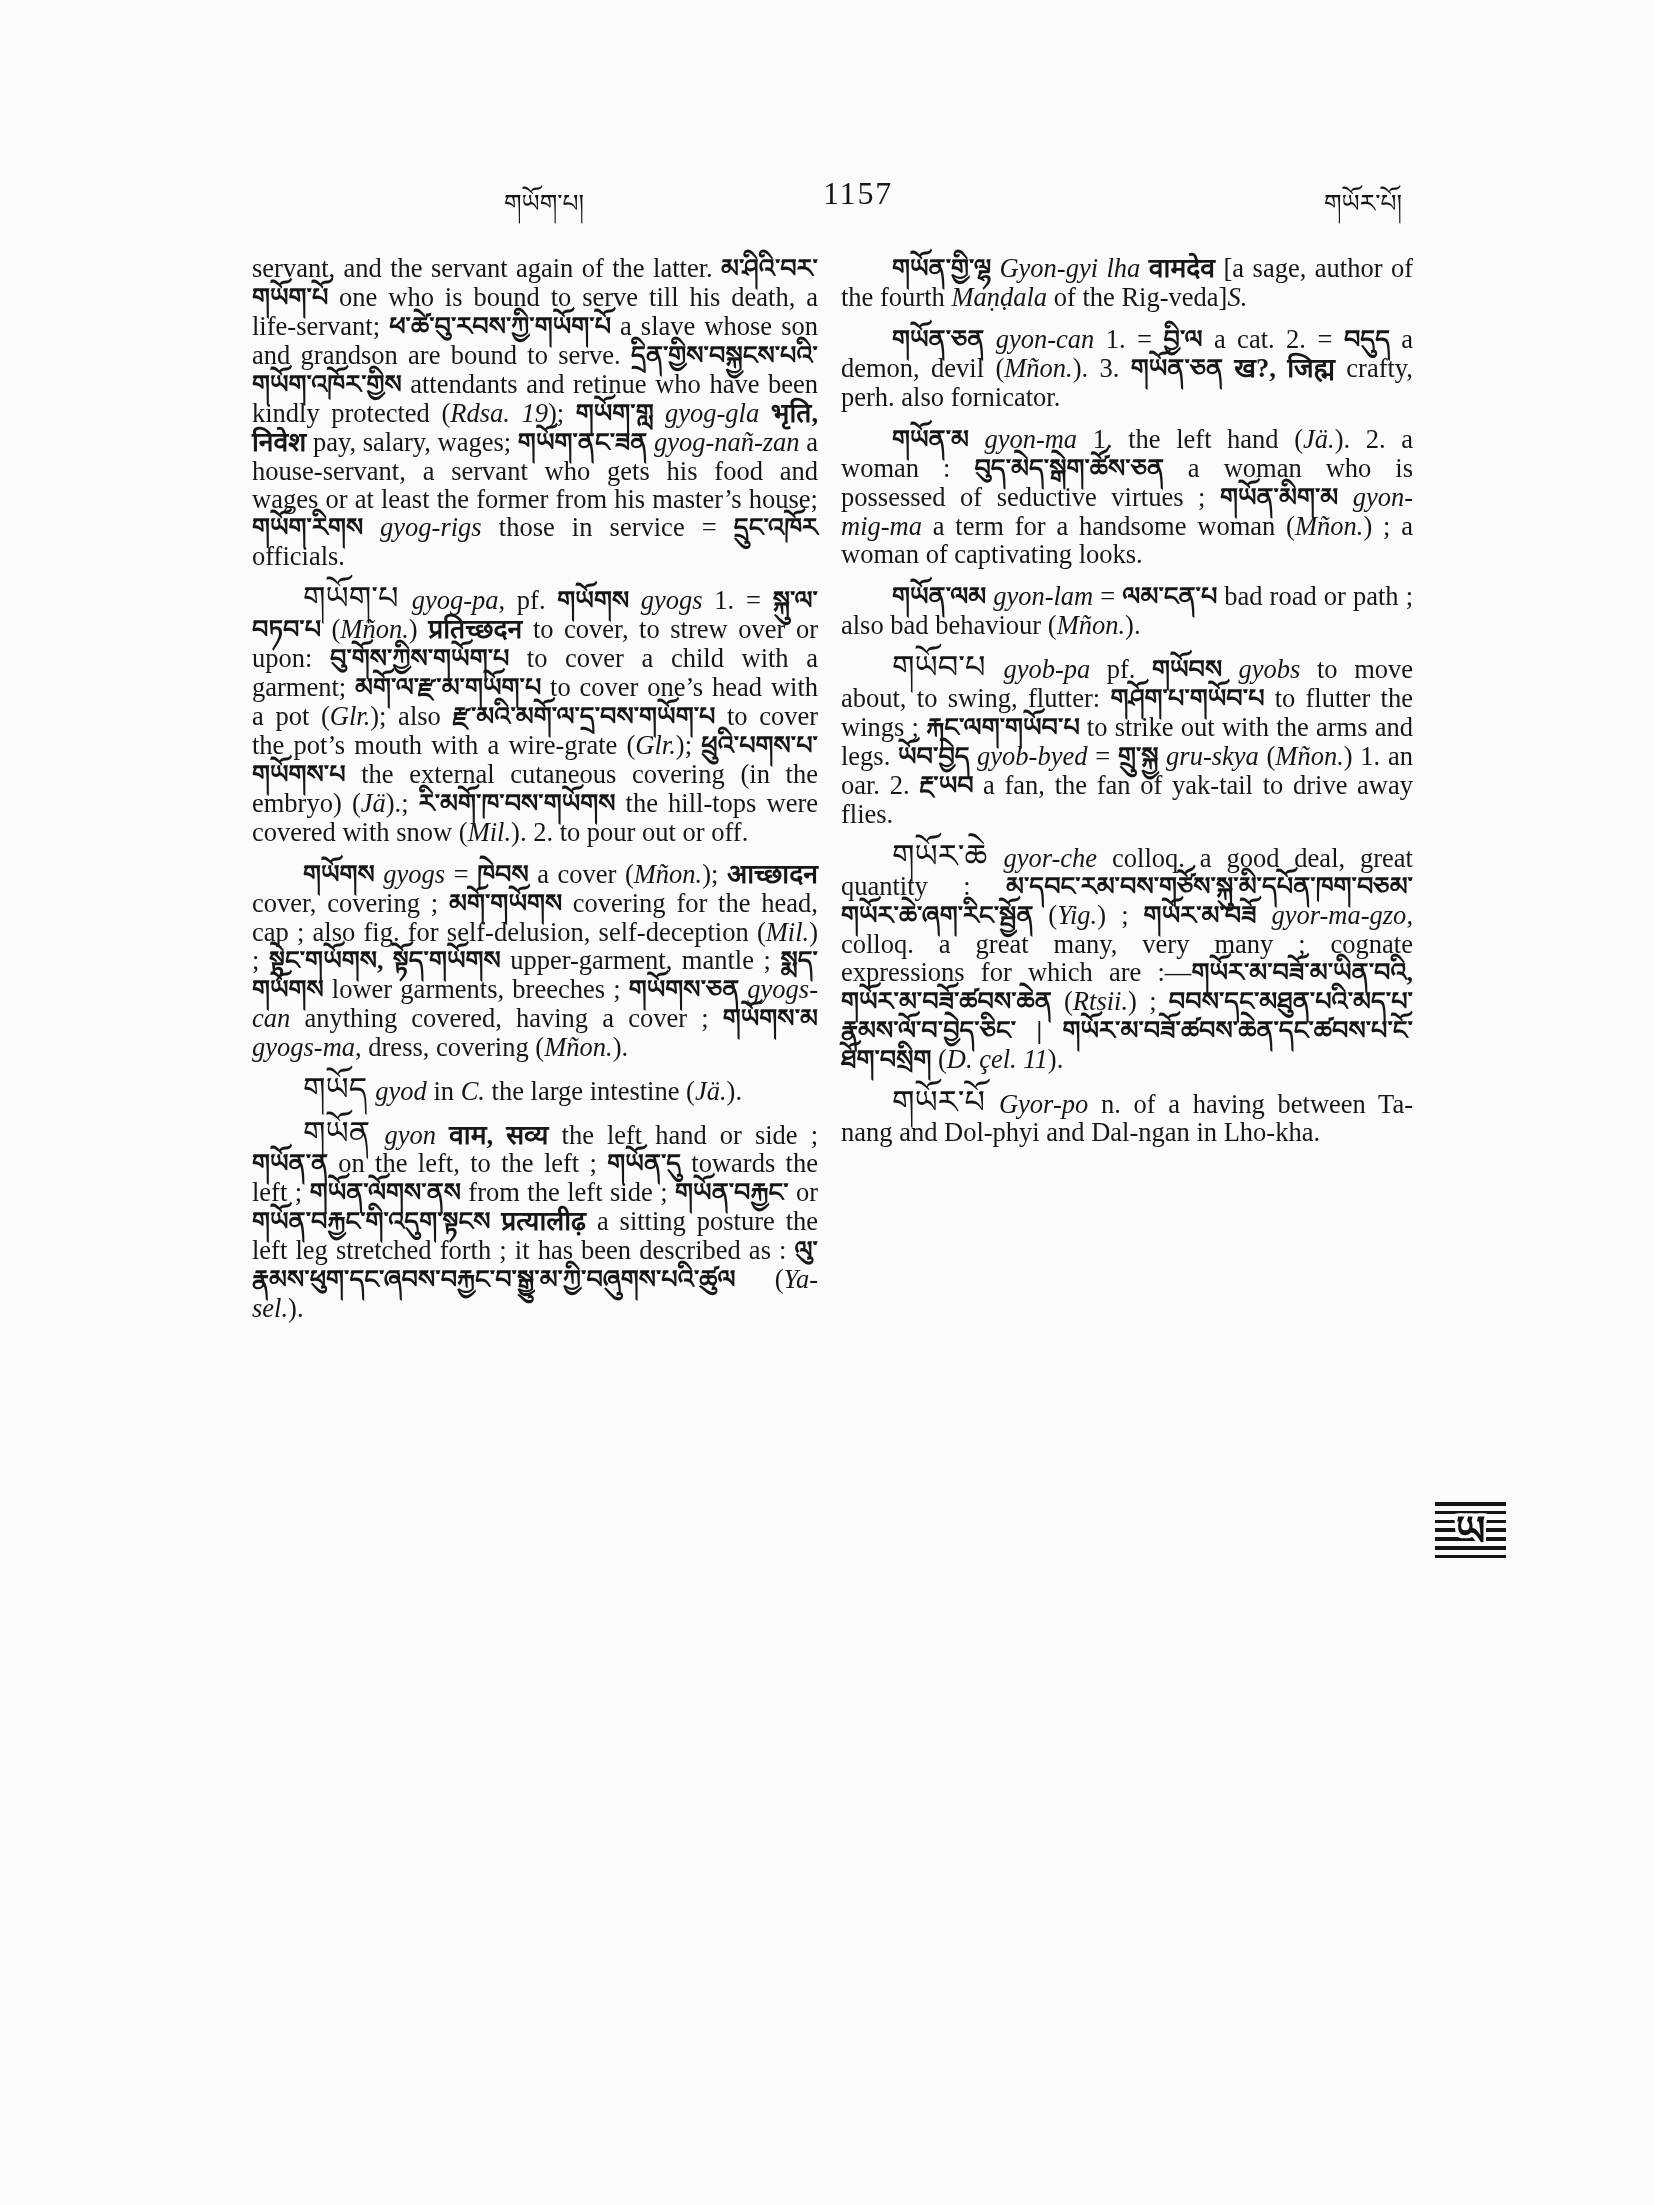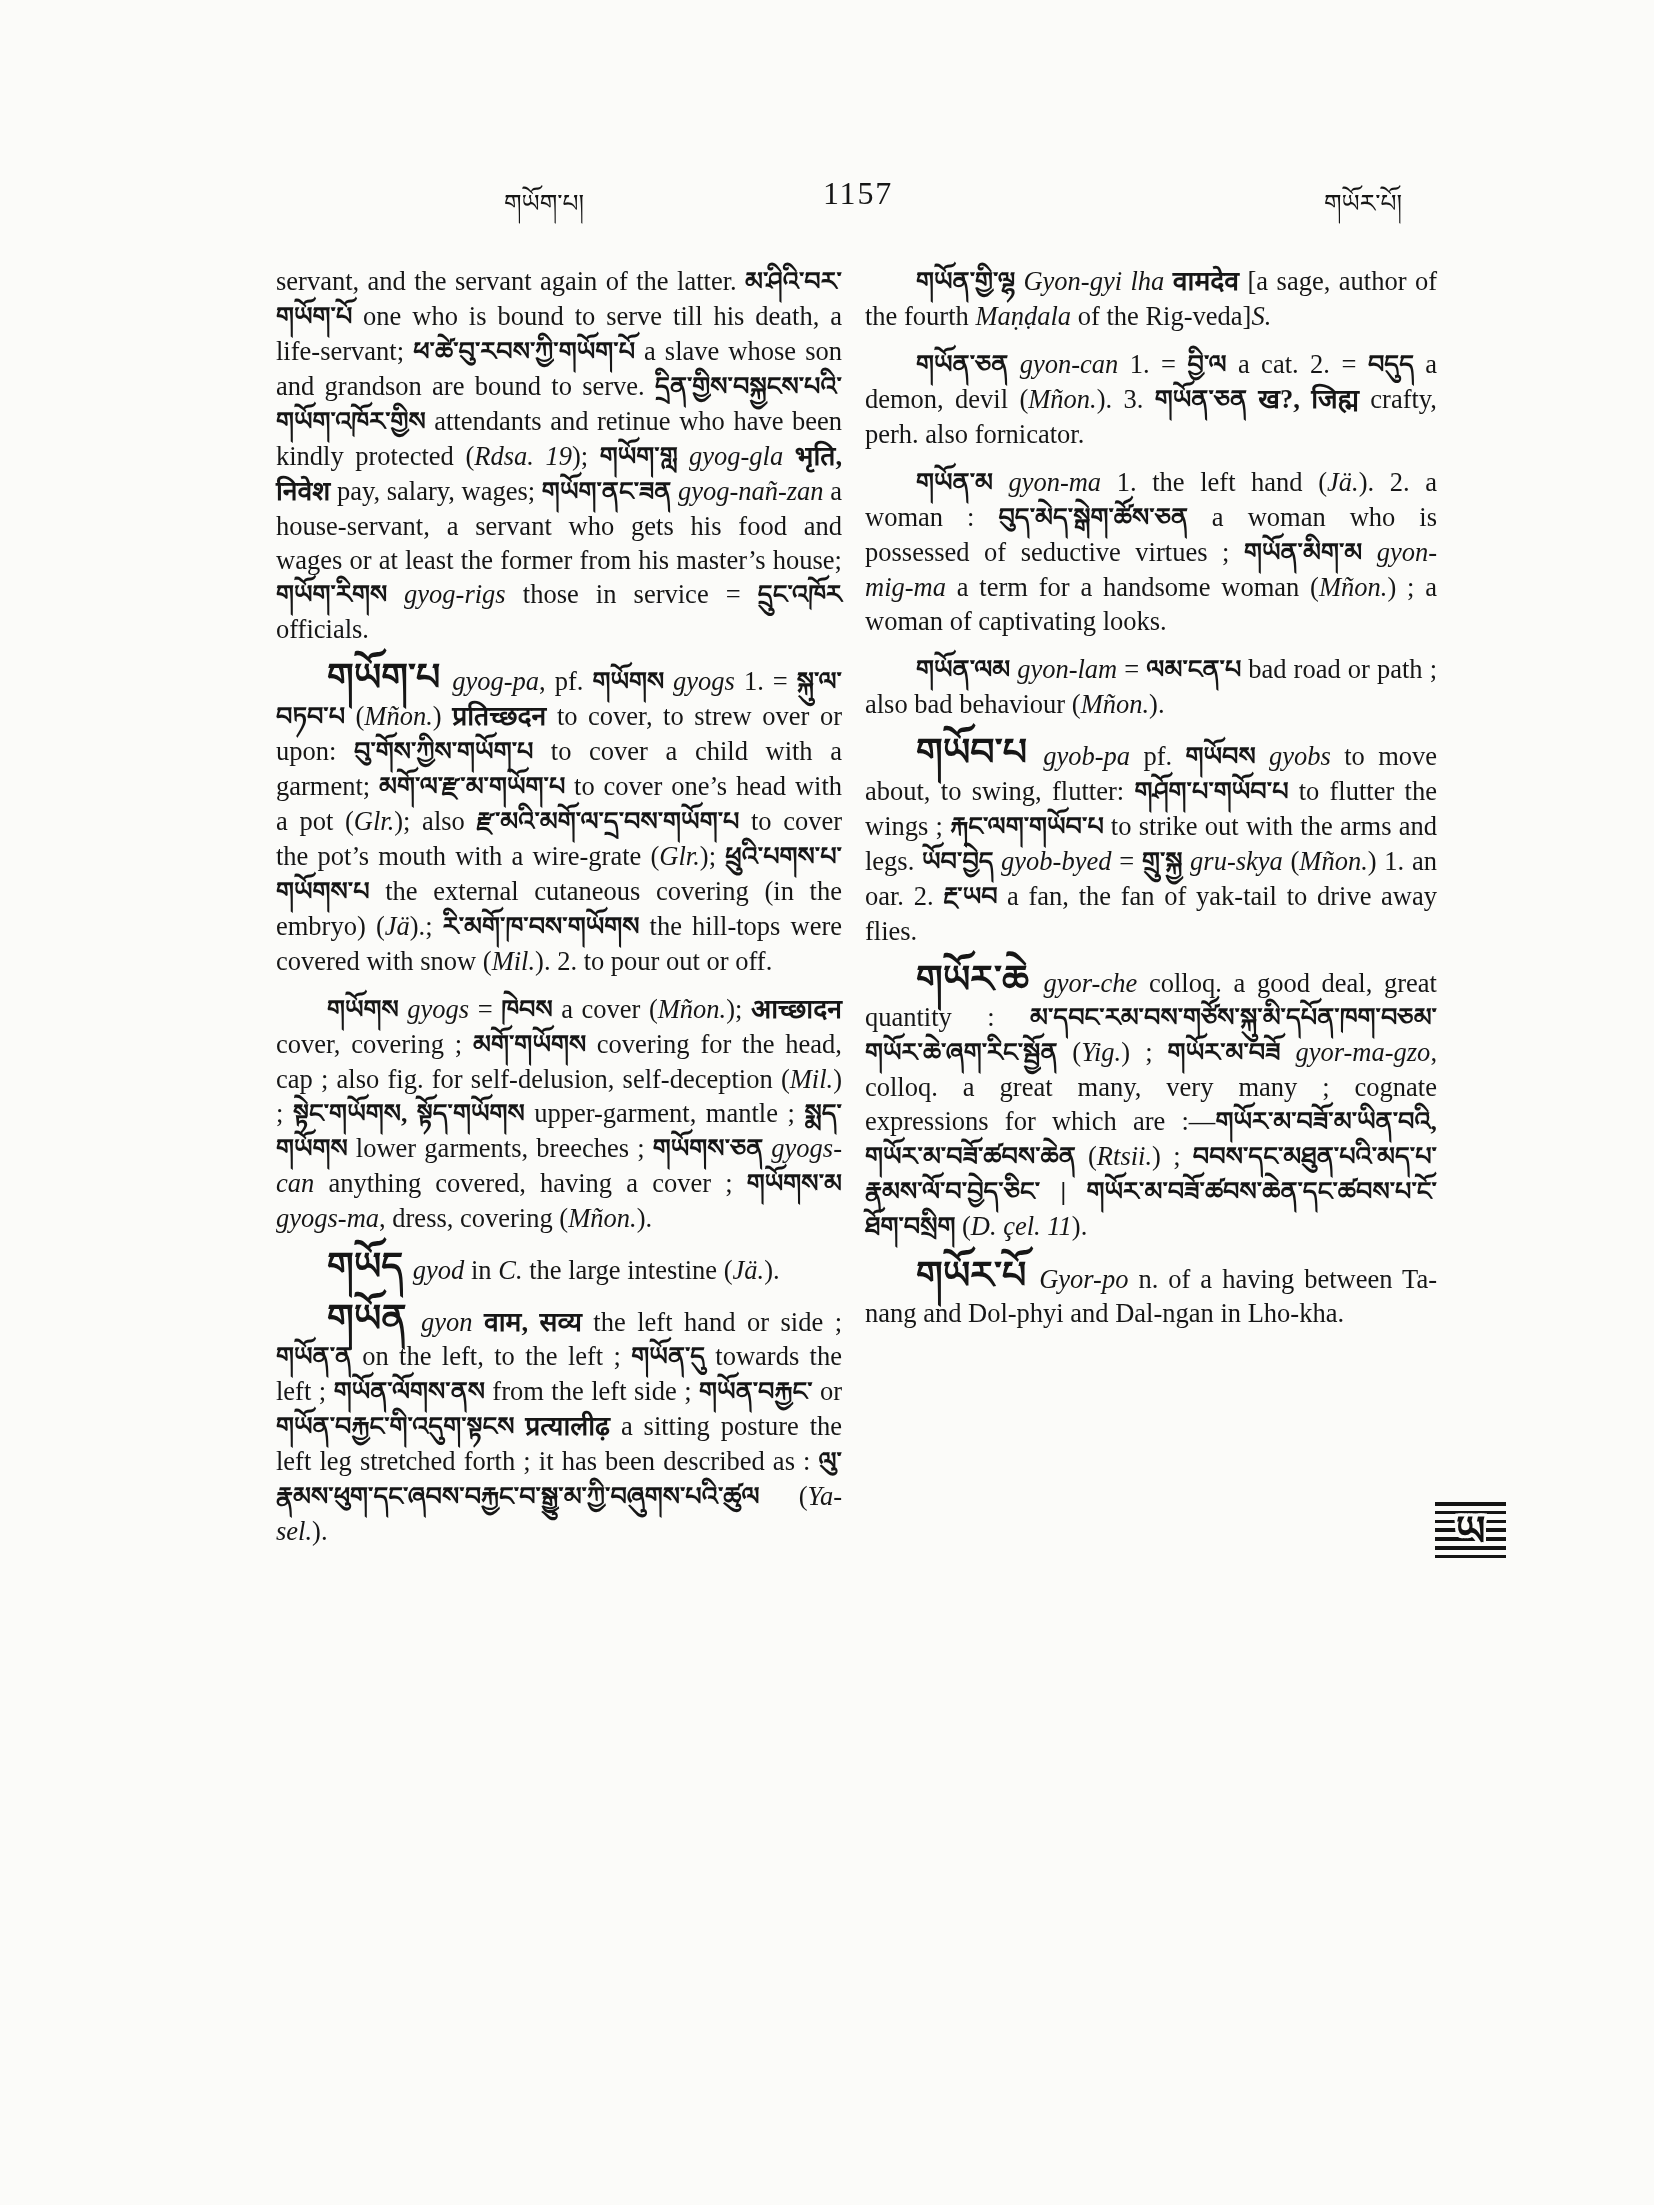--- a/index.html
+++ b/index.html
@@ -15,37 +15,36 @@
 
   
   .hdr-item { position: absolute; top: 175px; white-space: nowrap; }
   .hdr-tib { font-size: 25px; font-weight: normal; transform: translateX(-50%); }
   .hdr-left  { left: 544px; }
   .hdr-page  { left: 858px; transform: translateX(-50%); font-size: 32px; letter-spacing: 1.8px; }
   .hdr-right { left: 1363px; }
 
   
   .col {
-    position: absolute; top: 264px;
-    font-size: 26.5px; line-height: 34px;
+    position: absolute; top: 254px;
+    font-size: 26.5px; line-height: 28px;
     text-align: justify;
-    margin-left: 24px;
   }
   .col-left  { left: 252px;  width: 566px; }
   .col-right { left: 841px;  width: 572px; }
 
   .col p.entry { margin: 0; padding: 0; }
   .col p.entry + p.entry { margin-top: 14px; }
   .col p.indent { text-indent: 51px; }
 
   .run-rm  { }
   .run-it  { font-style: italic; }
   .run-dev { font-weight: bold; }
   .run-tib { font-size: 25.6px; font-weight: 600; }
-  .run-tibh{ font-size: 38px; font-weight: bold; }
+  .run-tibh{ font-size: 32px; font-weight: normal; }
 
   
   .margin-marker {
     position: absolute; left: 1435px; top: 1502px;
     width: 71px; height: 58px;
     background: repeating-linear-gradient(180deg,
        #141414 0px, #141414 3.5px,
        #fbfbf9 3.5px, #fbfbf9 8.8px);
     display: flex; align-items: center; justify-content: center;
   }

